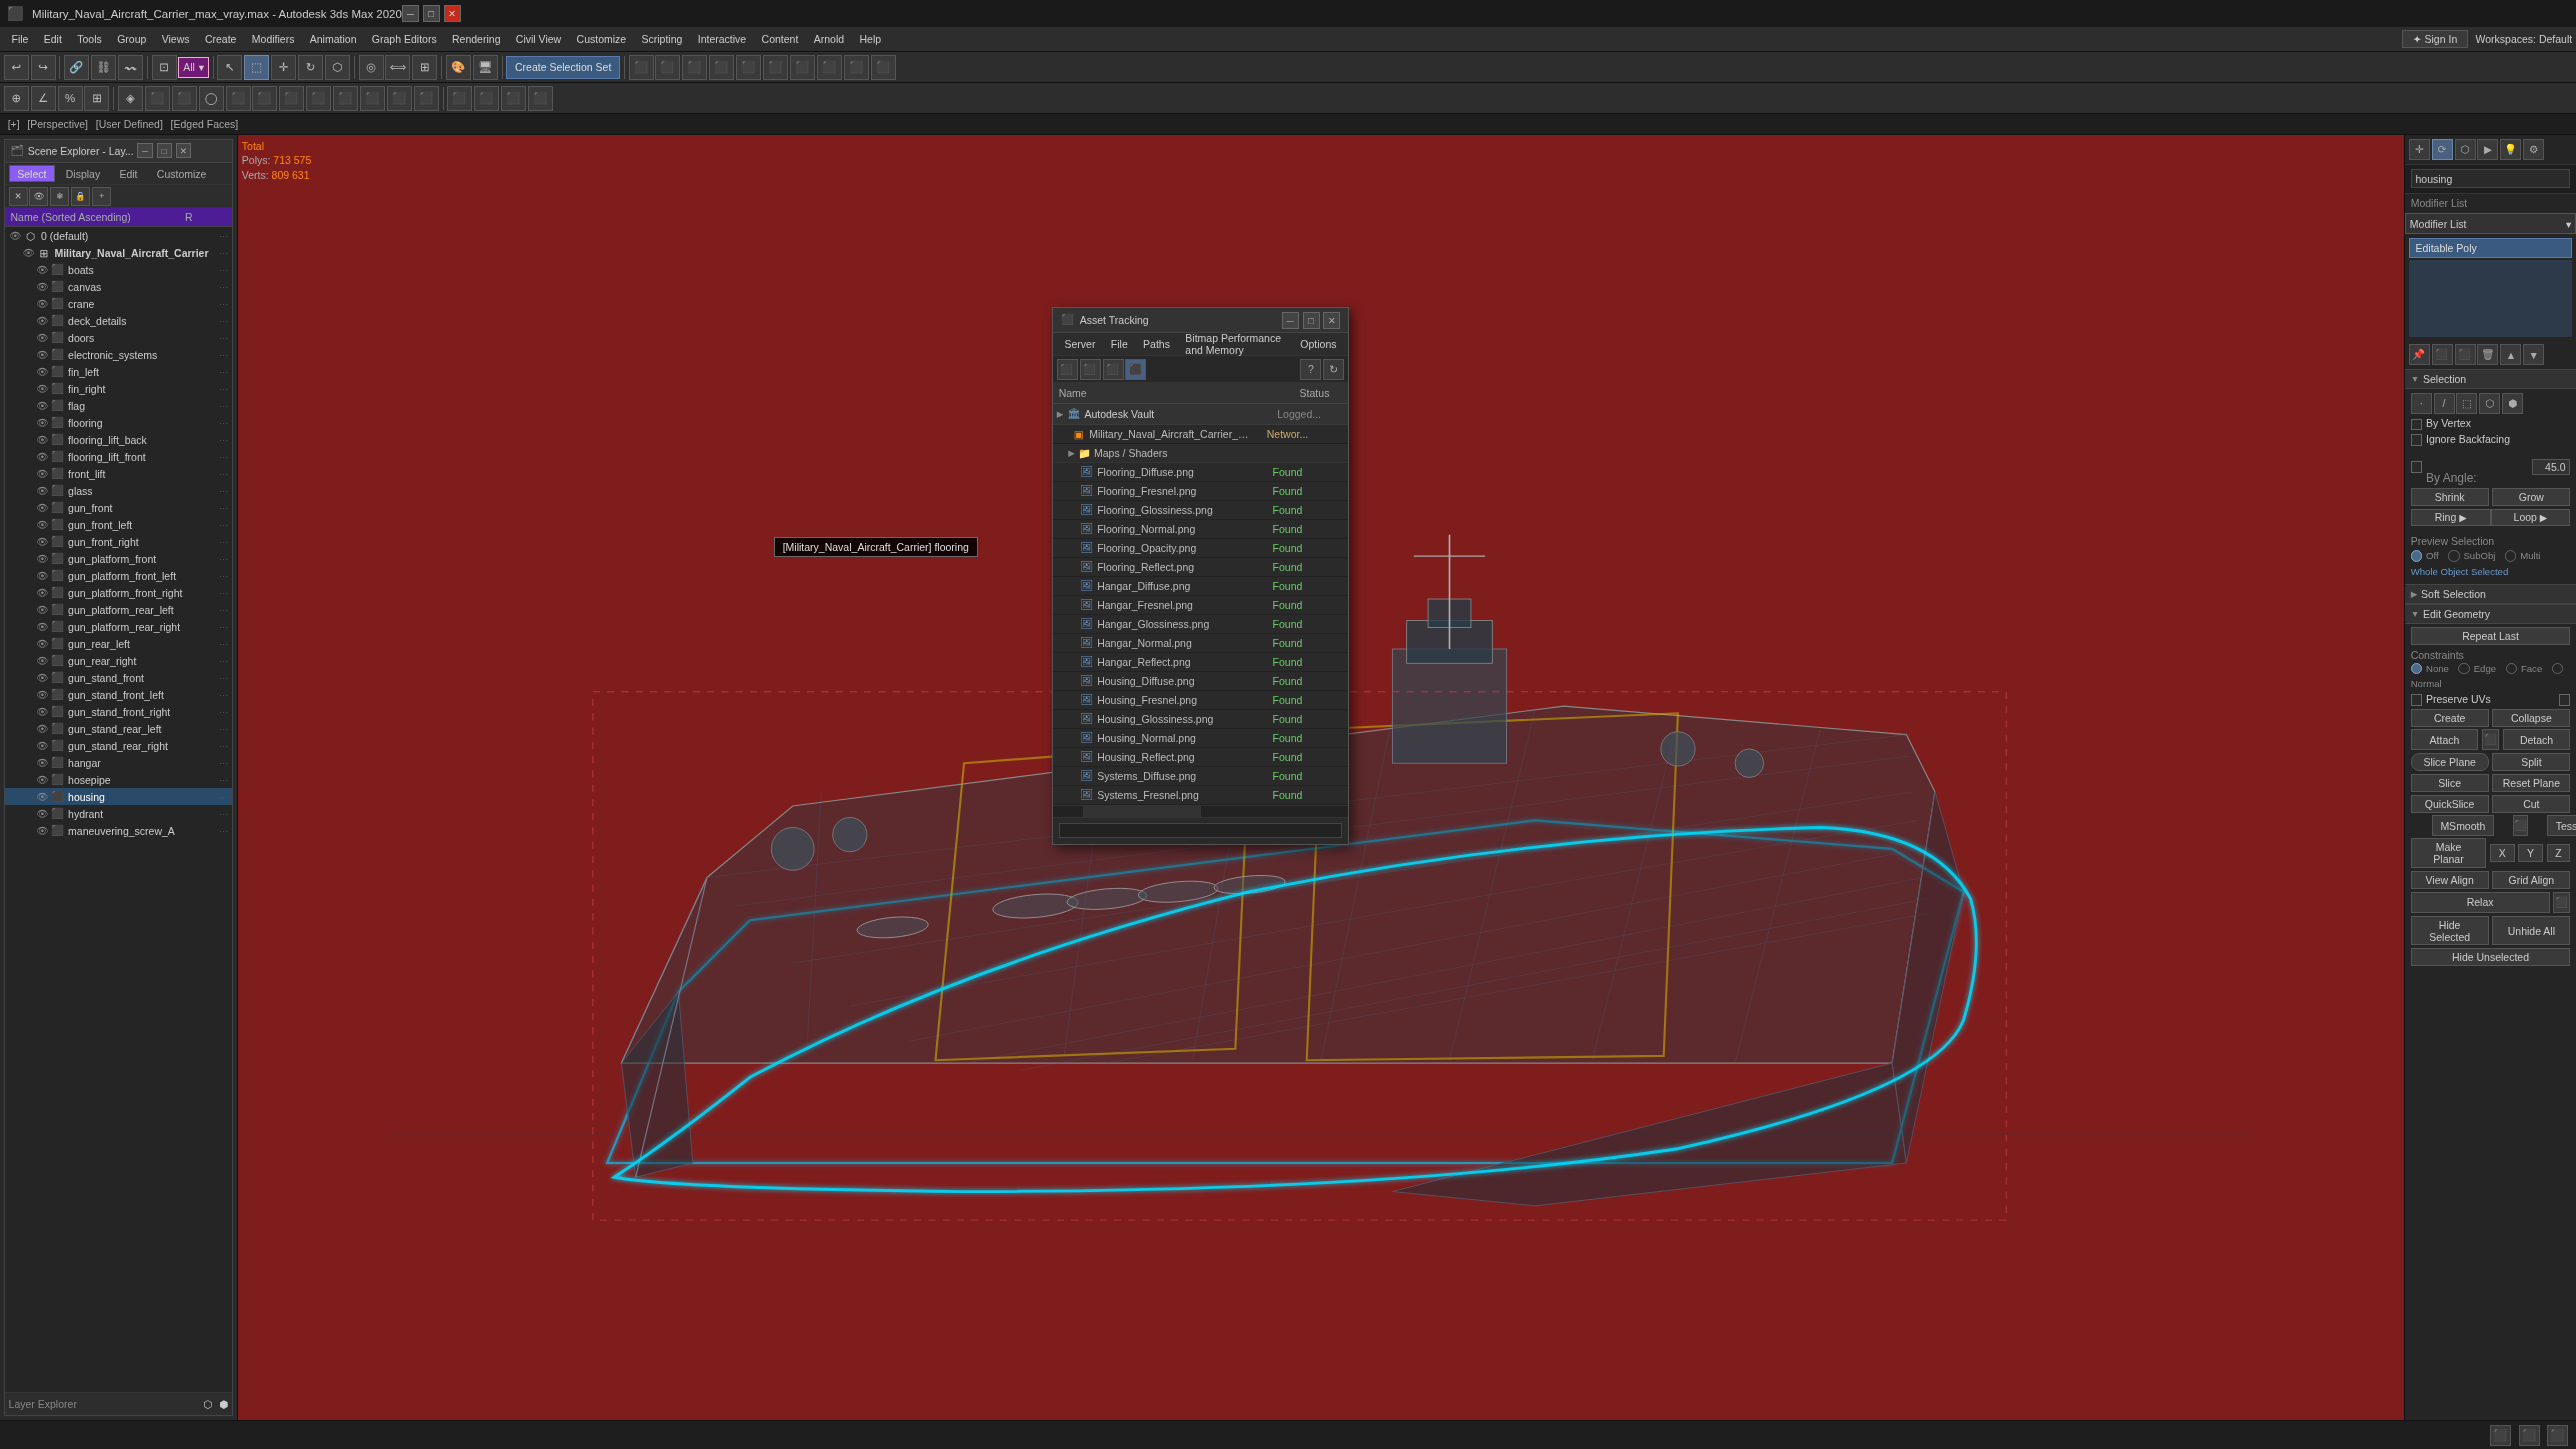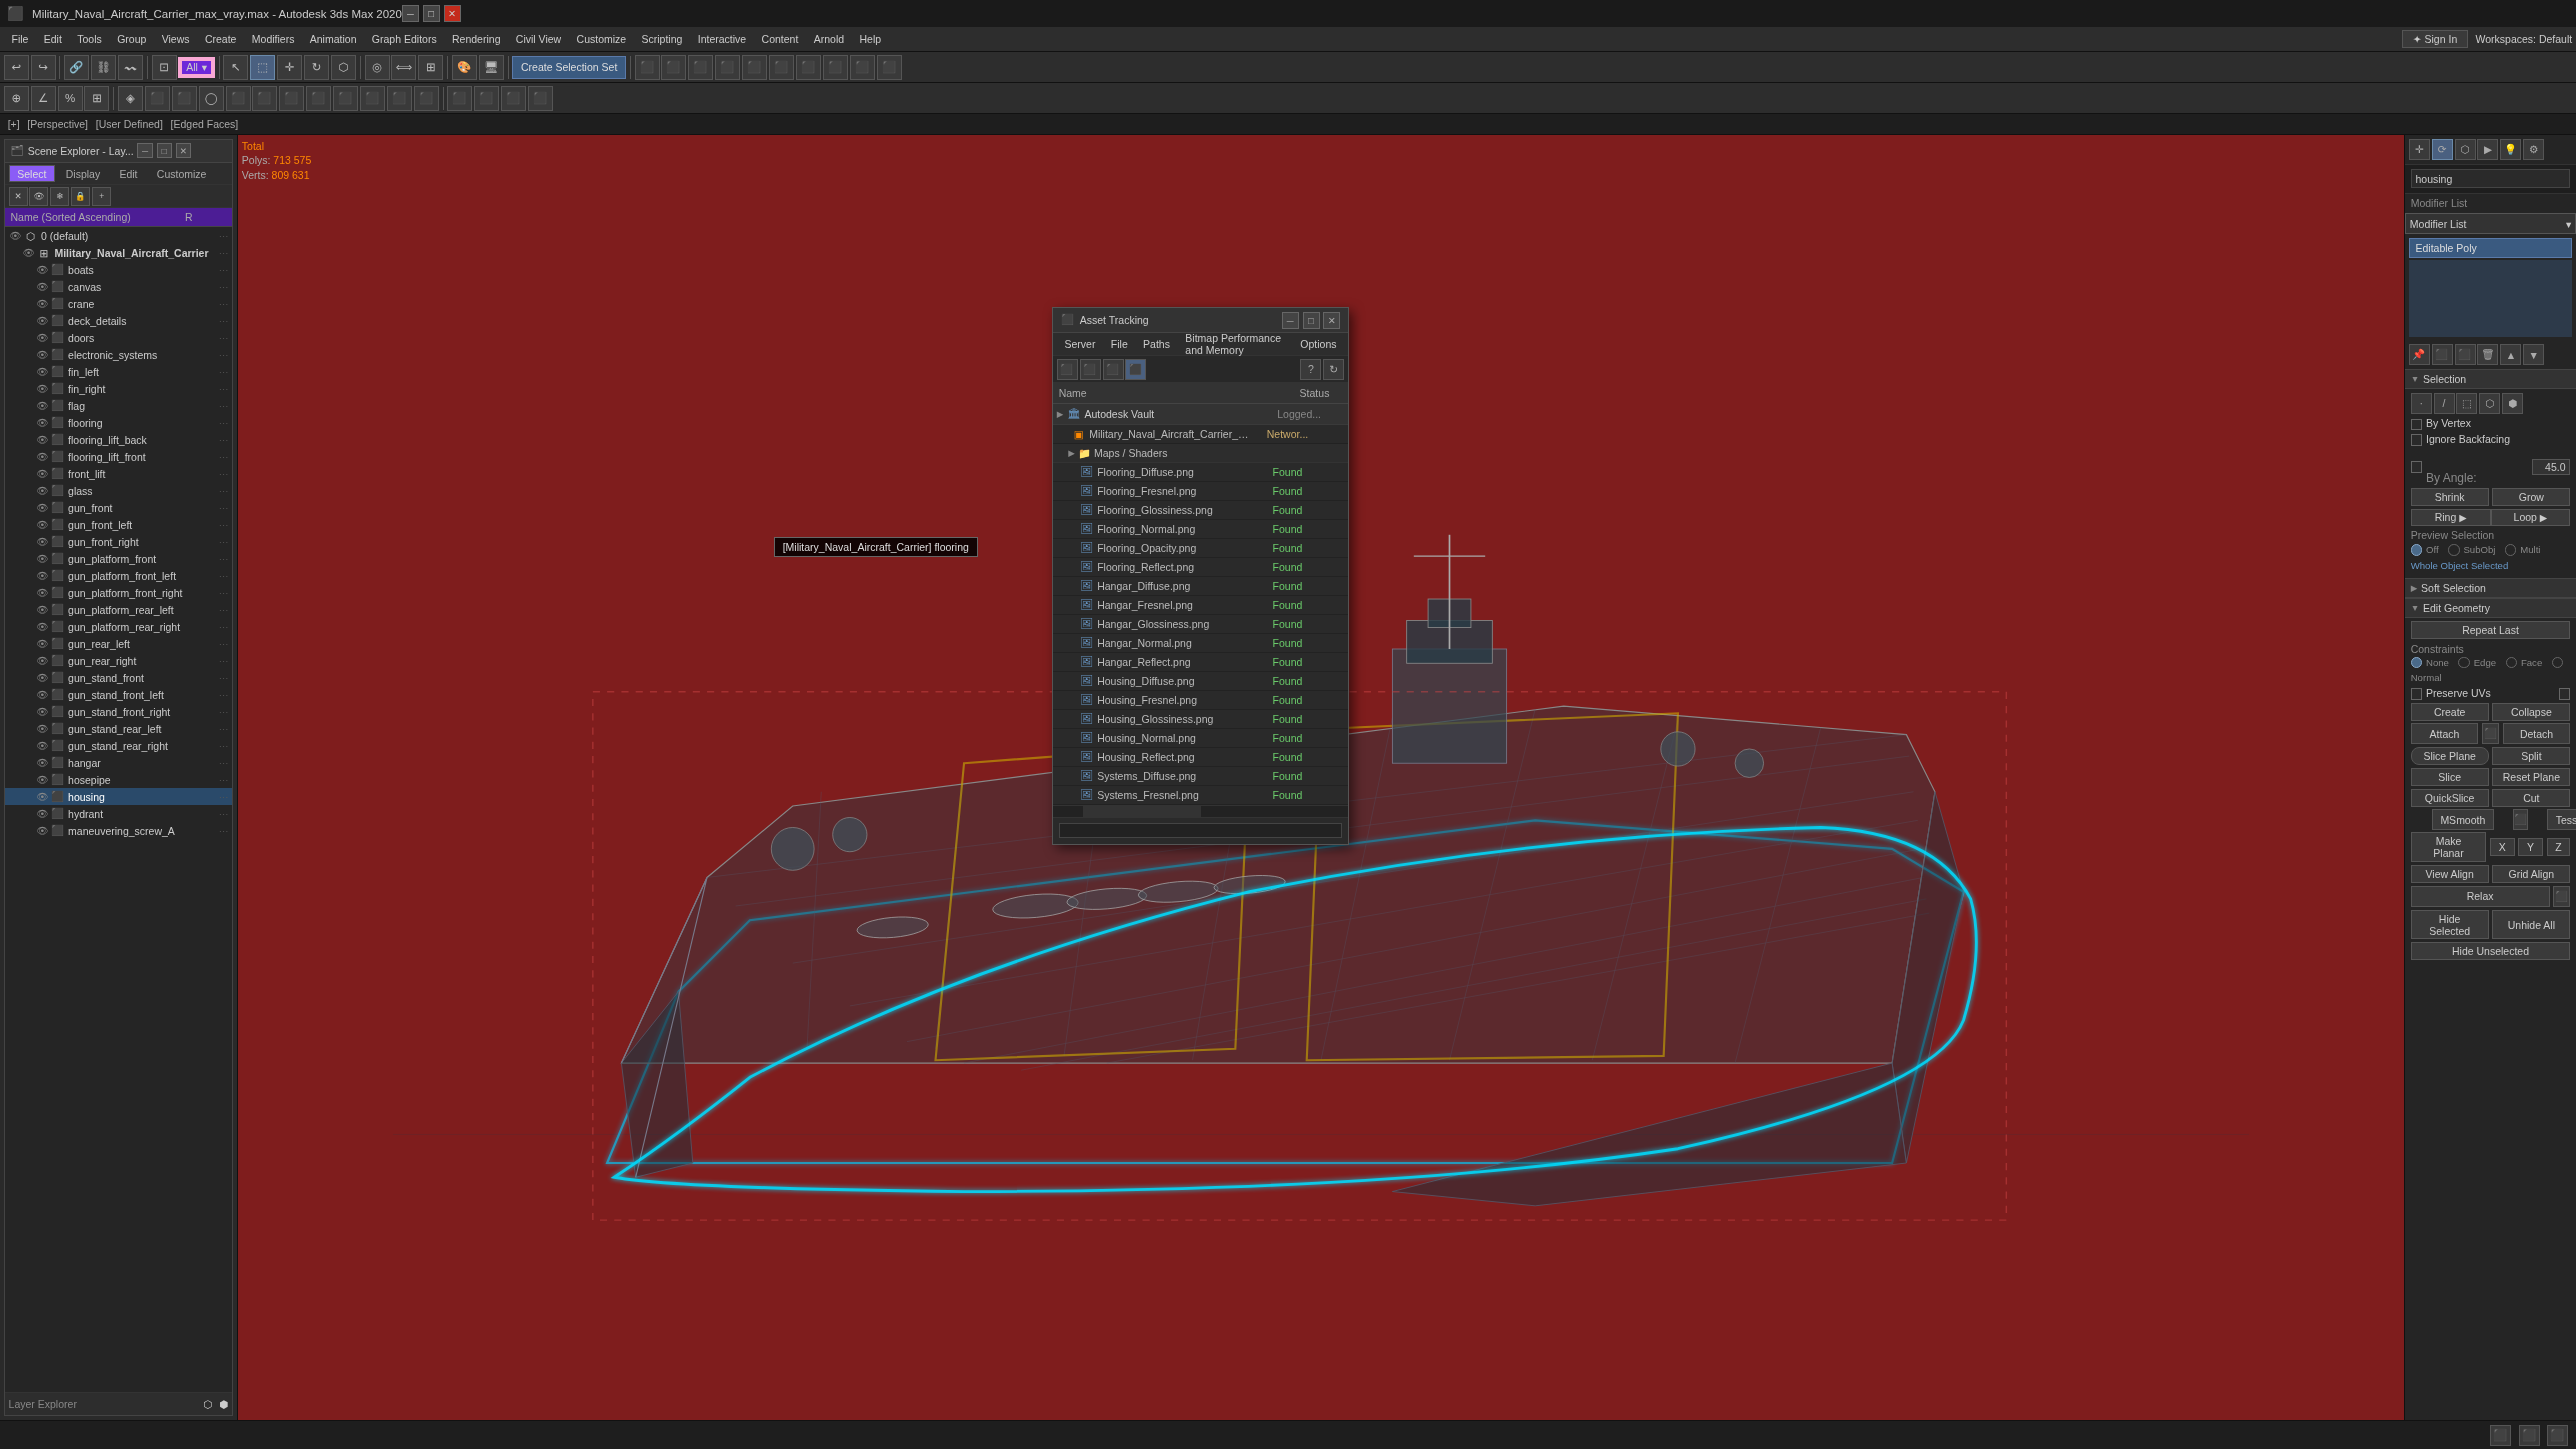--- a/index.html
+++ b/index.html
@@ -14,21 +14,21 @@
     #menu-bar { background: #2d2d2d; height: 25px; display: flex; align-items: center; padding: 0 3.8px; border-bottom: 1px solid #111; }
     .menu-item { padding: 1.9px 7.7px; cursor: pointer; color: #ccc; font-size: 10.5px; white-space: nowrap; }
     #sign-in { margin-left: auto; background: #3a3a3a; border: 1px solid #555; padding: 1.9px 9.6px; color: #ccc; font-size: 10.5px; cursor: pointer; }
     #workspaces { margin-left: 7.7px; color: #ccc; font-size: 10.5px; }
 
     
     .toolbar { background: #2d2d2d; height: 31px; display: flex; align-items: center; padding: 0 3.8px; gap: 1.9px; border-bottom: 1px solid #111; flex-wrap: nowrap; }
     .tb-btn { width: 25px; height: 25px; background: #3a3a3a; border: 1px solid #555; display: flex; align-items: center; justify-content: center; cursor: pointer; color: #bbb; font-size: 11.5px; flex-shrink: 0; }
     .tb-btn.active { background: #4a6080; border-color: #6a8aaa; }
     .tb-separator { width: 1px; height: 23px; background: #555; margin: 0 1.9px; flex-shrink: 0; }
-    .tb-dropdown { background: #6d28d9; border: 4px solid #f9a8d4; height: 21px; color: #ccc; font-size: 10.5px; padding: 0 3.8px; cursor: pointer; display: flex; align-items: center; gap: 3.8px; flex-shrink: 0; }
+    .tb-dropdown { background: #701a75; border: 1px solid #f9a8d4; height: 21px; color: #ccc; font-size: 10.5px; padding: 0 3.8px; cursor: pointer; display: flex; align-items: center; gap: 3.8px; flex-shrink: 0; }
     .tb-text-btn { background: #3a5a80; border: 1px solid #5a7aaa; height: 23px; padding: 0 7.7px; color: #ddd; font-size: 10.5px; cursor: pointer; display: flex; align-items: center; white-space: nowrap; flex-shrink: 0; }
 
     
     #toolbar2 { background: #2d2d2d; height: 31px; display: flex; align-items: center; padding: 0 3.8px; gap: 1.9px; border-bottom: 1px solid #111; }
 
     
     #viewport-info { background: #1e1e1e; height: 21px; display: flex; align-items: center; padding: 0 7.7px; gap: 7.7px; border-bottom: 1px solid #111; font-size: 10.5px; color: #888; }
     #viewport-info span { color: #aaa; }
 
     
@@ -845,21 +845,21 @@
       </div>
       <div class="angle-row">
         <div class="checkbox-box"></div>
         <span class="angle-label">By Angle:</span>
         <input type="text" class="angle-val" value="45.0" style="">
       </div>
       <div style="display:flex; gap:3.8px; margin-bottom:2.9px;">
         <button class="action-btn" style="flex:1;">Shrink</button>
         <button class="action-btn" style="flex:1;">Grow</button>
       </div>
-      <div style="display:flex; gap:0; margin-bottom:3px;justify-content:space-between;">
+      <div style="display:flex; gap:0; margin-bottom:9px;justify-content:space-between;">
         <button class="action-btn" style="flex:1;">Ring <span style="font-size:9.6px;">▶</span></button>
         <button class="action-btn" style="flex:1;">Loop <span style="font-size:9.6px;">▶</span></button>
       </div>
       <div class="prop-row">
         <span class="prop-label">Preview Selection</span>
       </div>
       <div class="radio-group" style="margin-bottom:3.8px;">
         <div class="radio-btn active"></div>
         <span>Off</span>
         <div class="radio-btn" style="margin-left:5.7px;"></div>

